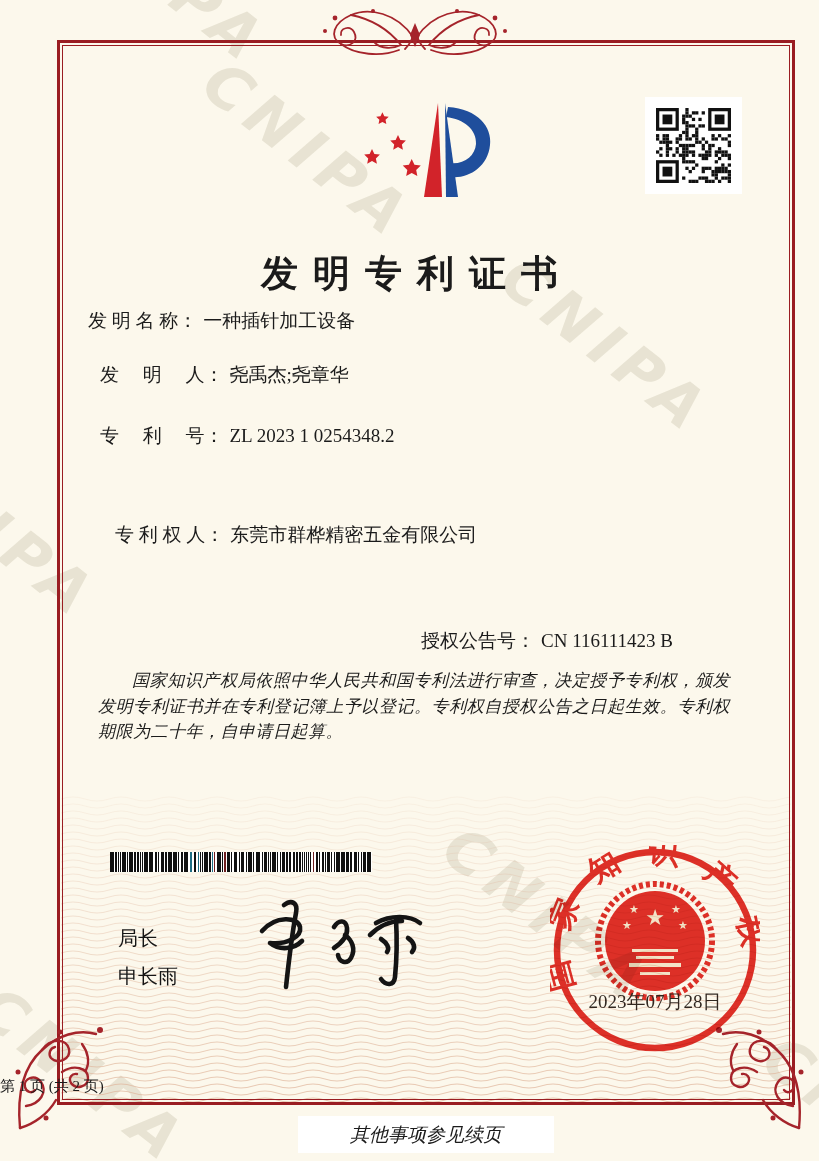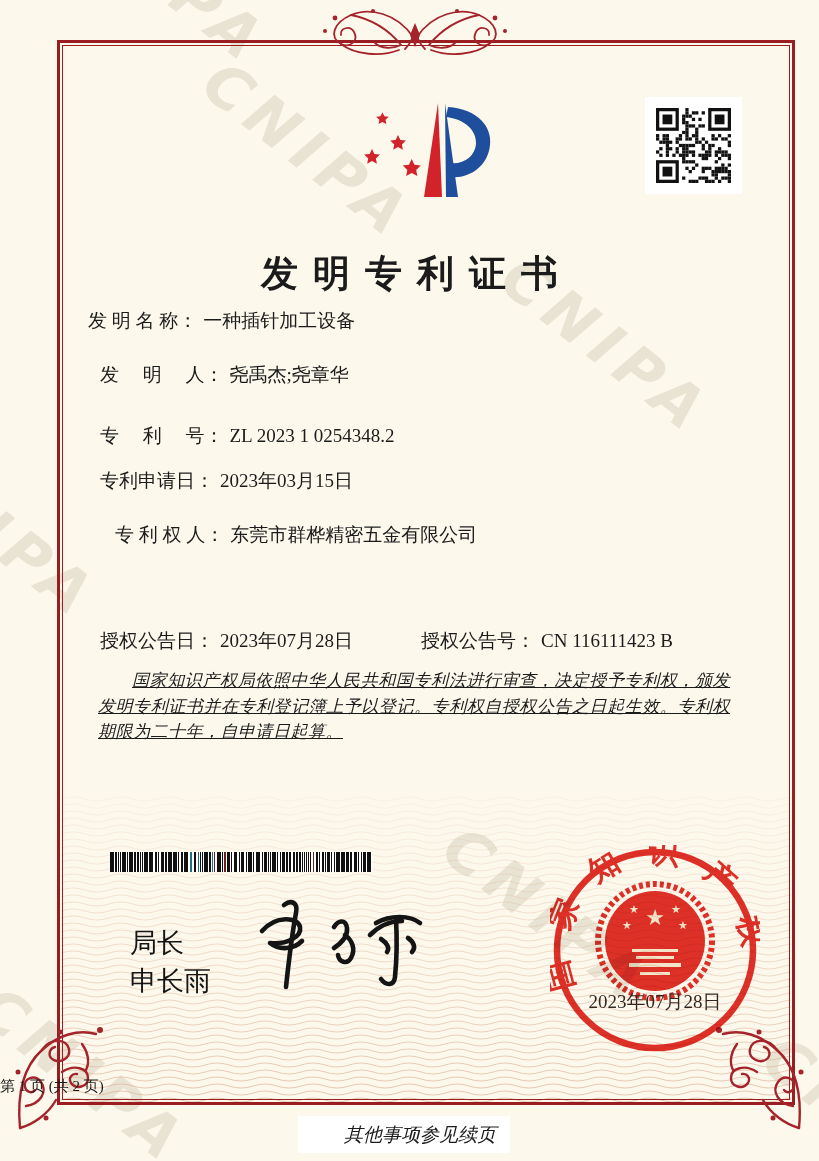--- a/index.html
+++ b/index.html
@@ -52,36 +52,36 @@
   .field .val{margin-left:6px;}
   .f1{left:88px;top:308px;} .f2{left:100px;top:362px;} .f3{left:100px;top:415px;margin-top:8px;}
   .f4{left:100px;top:468px;} .f5{left:115px;top:522px;} .f6{left:100px;top:575px;}
   .f7{left:100px;top:628px;} .f8{left:421px;top:628px;}
   
   .body-text{
     position:absolute;left:98px;top:668px;width:632px;
     font-size:17px;line-height:25.5px;text-align:justify;
     font-style:italic;letter-spacing:0.5px;
   }
-  .body-text p{margin:0 0 7px 0;text-indent:2em;text-decoration:underline;}
+  .body-text p{margin:0 0 7px 0;text-indent:2em;}
   
   .barcode{position:absolute;left:110px;top:852px;width:262px;height:20px;background:#fff;}
   .signer{
-    position:absolute;left:130px;font-size:27px;
+    position:absolute;left:118px;font-size:20px;
     font-family:"DejaVu Sans","Liberation Sans",sans-serif;color:#151515;
   }
   .signer-title{top:925px;} .signer-name{top:963px;}
   .signature{position:absolute;left:238px;top:893px;width:205px;height:108px;}
   .seal{position:absolute;left:550px;top:845px;width:210px;height:210px;opacity:.94;mix-blend-mode:multiply;}
   
   .page-no{position:absolute;left:0;top:1077px;width:755px;font-size:15px;}
   .cont-box{
-    position:absolute;left:298px;top:1116px;width:180px;height:37px;
+    position:absolute;left:298px;top:1116px;width:256px;height:37px;
     background:#ffffff;text-align:center;line-height:37px;
-    font-size:19px;font-style:italic;padding-left:32px;
+    font-size:19px;font-style:italic;
   }
 </style>
 </head>
 <body>
 
 <div class="page">
 
   <div class="wm" style="left:40px;top:-60px;">CNIPA</div>
   <div class="wm" style="left:185px;top:115px;">CNIPA</div>
   <div class="wm" style="left:483px;top:310px;">CNIPA</div>
@@ -370,28 +370,22 @@
 
   <div class="field f1">
     <span class="lab">发 明 名 称：</span><span class="val">一种插针加工设备</span>
   </div>
   <div class="field f2">
     <span class="lab">发　 明 　人：</span><span class="val">尧禹杰;尧章华</span>
   </div>
   <div class="field f3">
     <span class="lab">专　 利 　号：</span><span class="val">ZL 2023 1 0254348.2</span>
   </div>
-  <div class="field f4">
-    <span class="lab">专利申请日：</span><span class="val">2023年03月15日</span>
-  </div>
   <div class="field f5">
     <span class="lab">专 利 权 人：</span><span class="val">东莞市群桦精密五金有限公司</span>
-  </div>
-  <div class="field f7">
-    <span class="lab">授权公告日：</span><span class="val">2023年07月28日</span>
   </div>
   <div class="field f8">
     <span class="lab">授权公告号：</span><span class="val">CN 116111423 B</span>
   </div>
 
   <div class="body-text">
     <p>国家知识产权局依照中华人民共和国专利法进行审查，决定授予专利权，颁发发明专利证书并在专利登记簿上予以登记。专利权自授权公告之日起生效。专利权期限为二十年，自申请日起算。</p>
   </div>
 
   <svg class="barcode" id="barcode">

